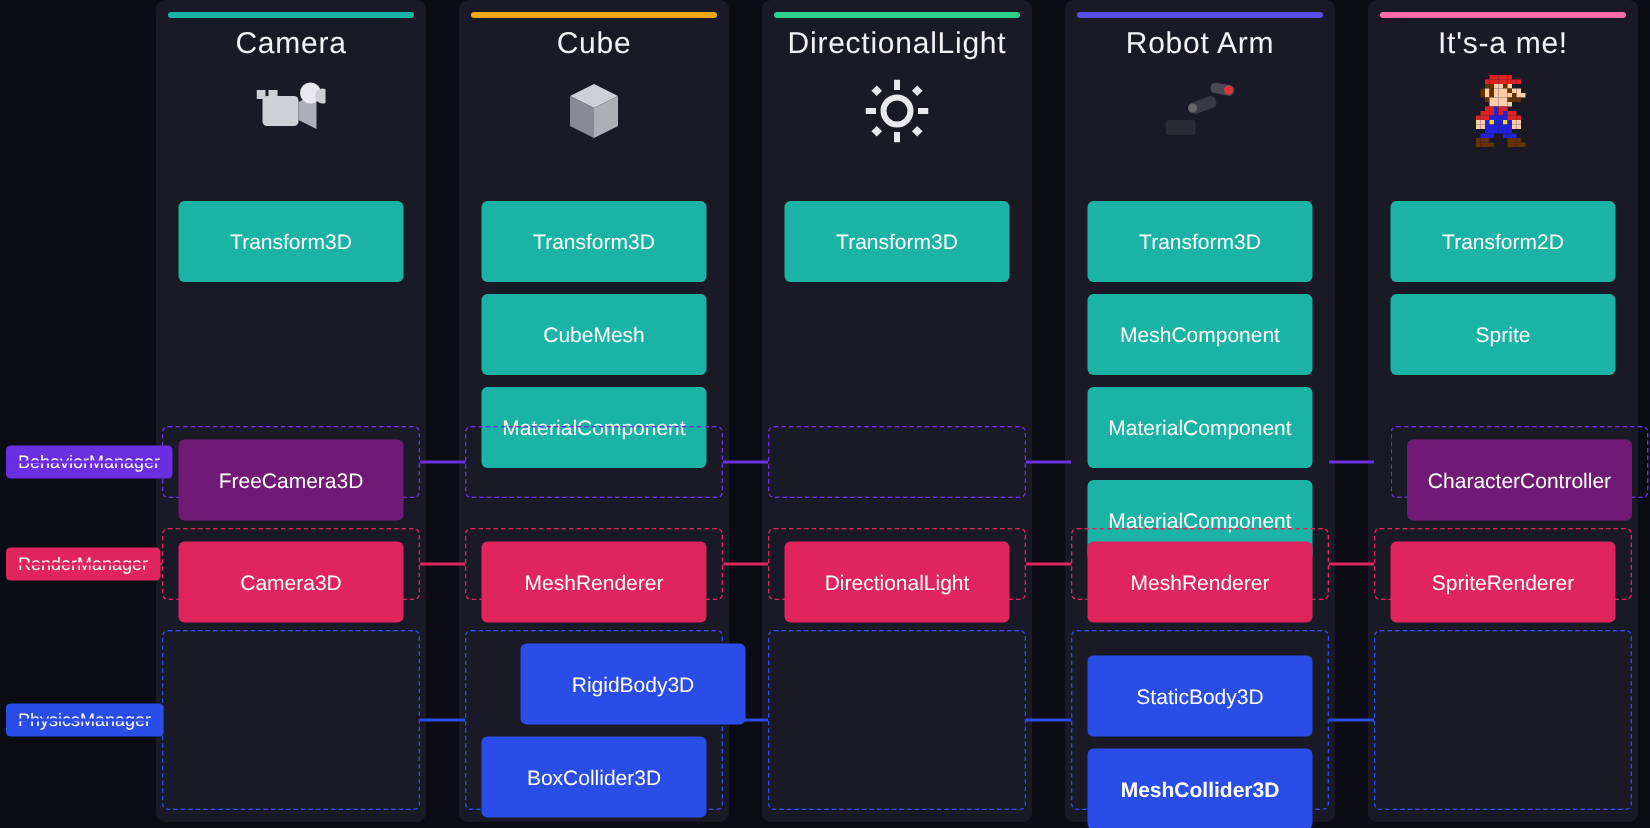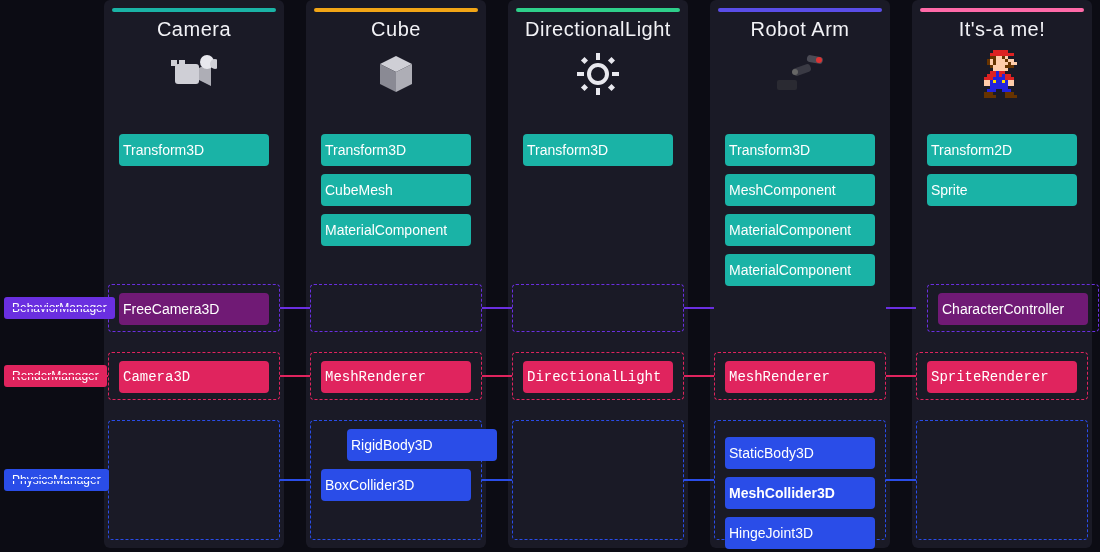--- a/index.html
+++ b/index.html
@@ -42,29 +42,30 @@
     display: flex;
     justify-content: center;
     align-items: center;
     height: 50px;
     margin-bottom: 20px;
   }
   .pill {
     display: block;
     margin: 0 auto 8px auto;
     width: 150px;
-    padding: 8px 4px;
+    padding: 19px 4px;
+    text-align: center;
     font-size: 14px;
     font-weight: 500;
     border-radius: 4px;
     color: #fff;
   }
   .pill.teal { background: #1ab3a6; }
   .pill.purple { background: #701a75; }
-  .pill.crimson { background: #e0245e; font-family: Liberation Mono, monospace; }
+  .pill.crimson { background: #e0245e; }
   .pill.blue { background: #2a4de8; }
 
   .section-row {
     position: absolute;
     left: 0;
     border: 1px dashed;
     border-radius: 4px;
   }
   .section-tag {
     position: absolute;

